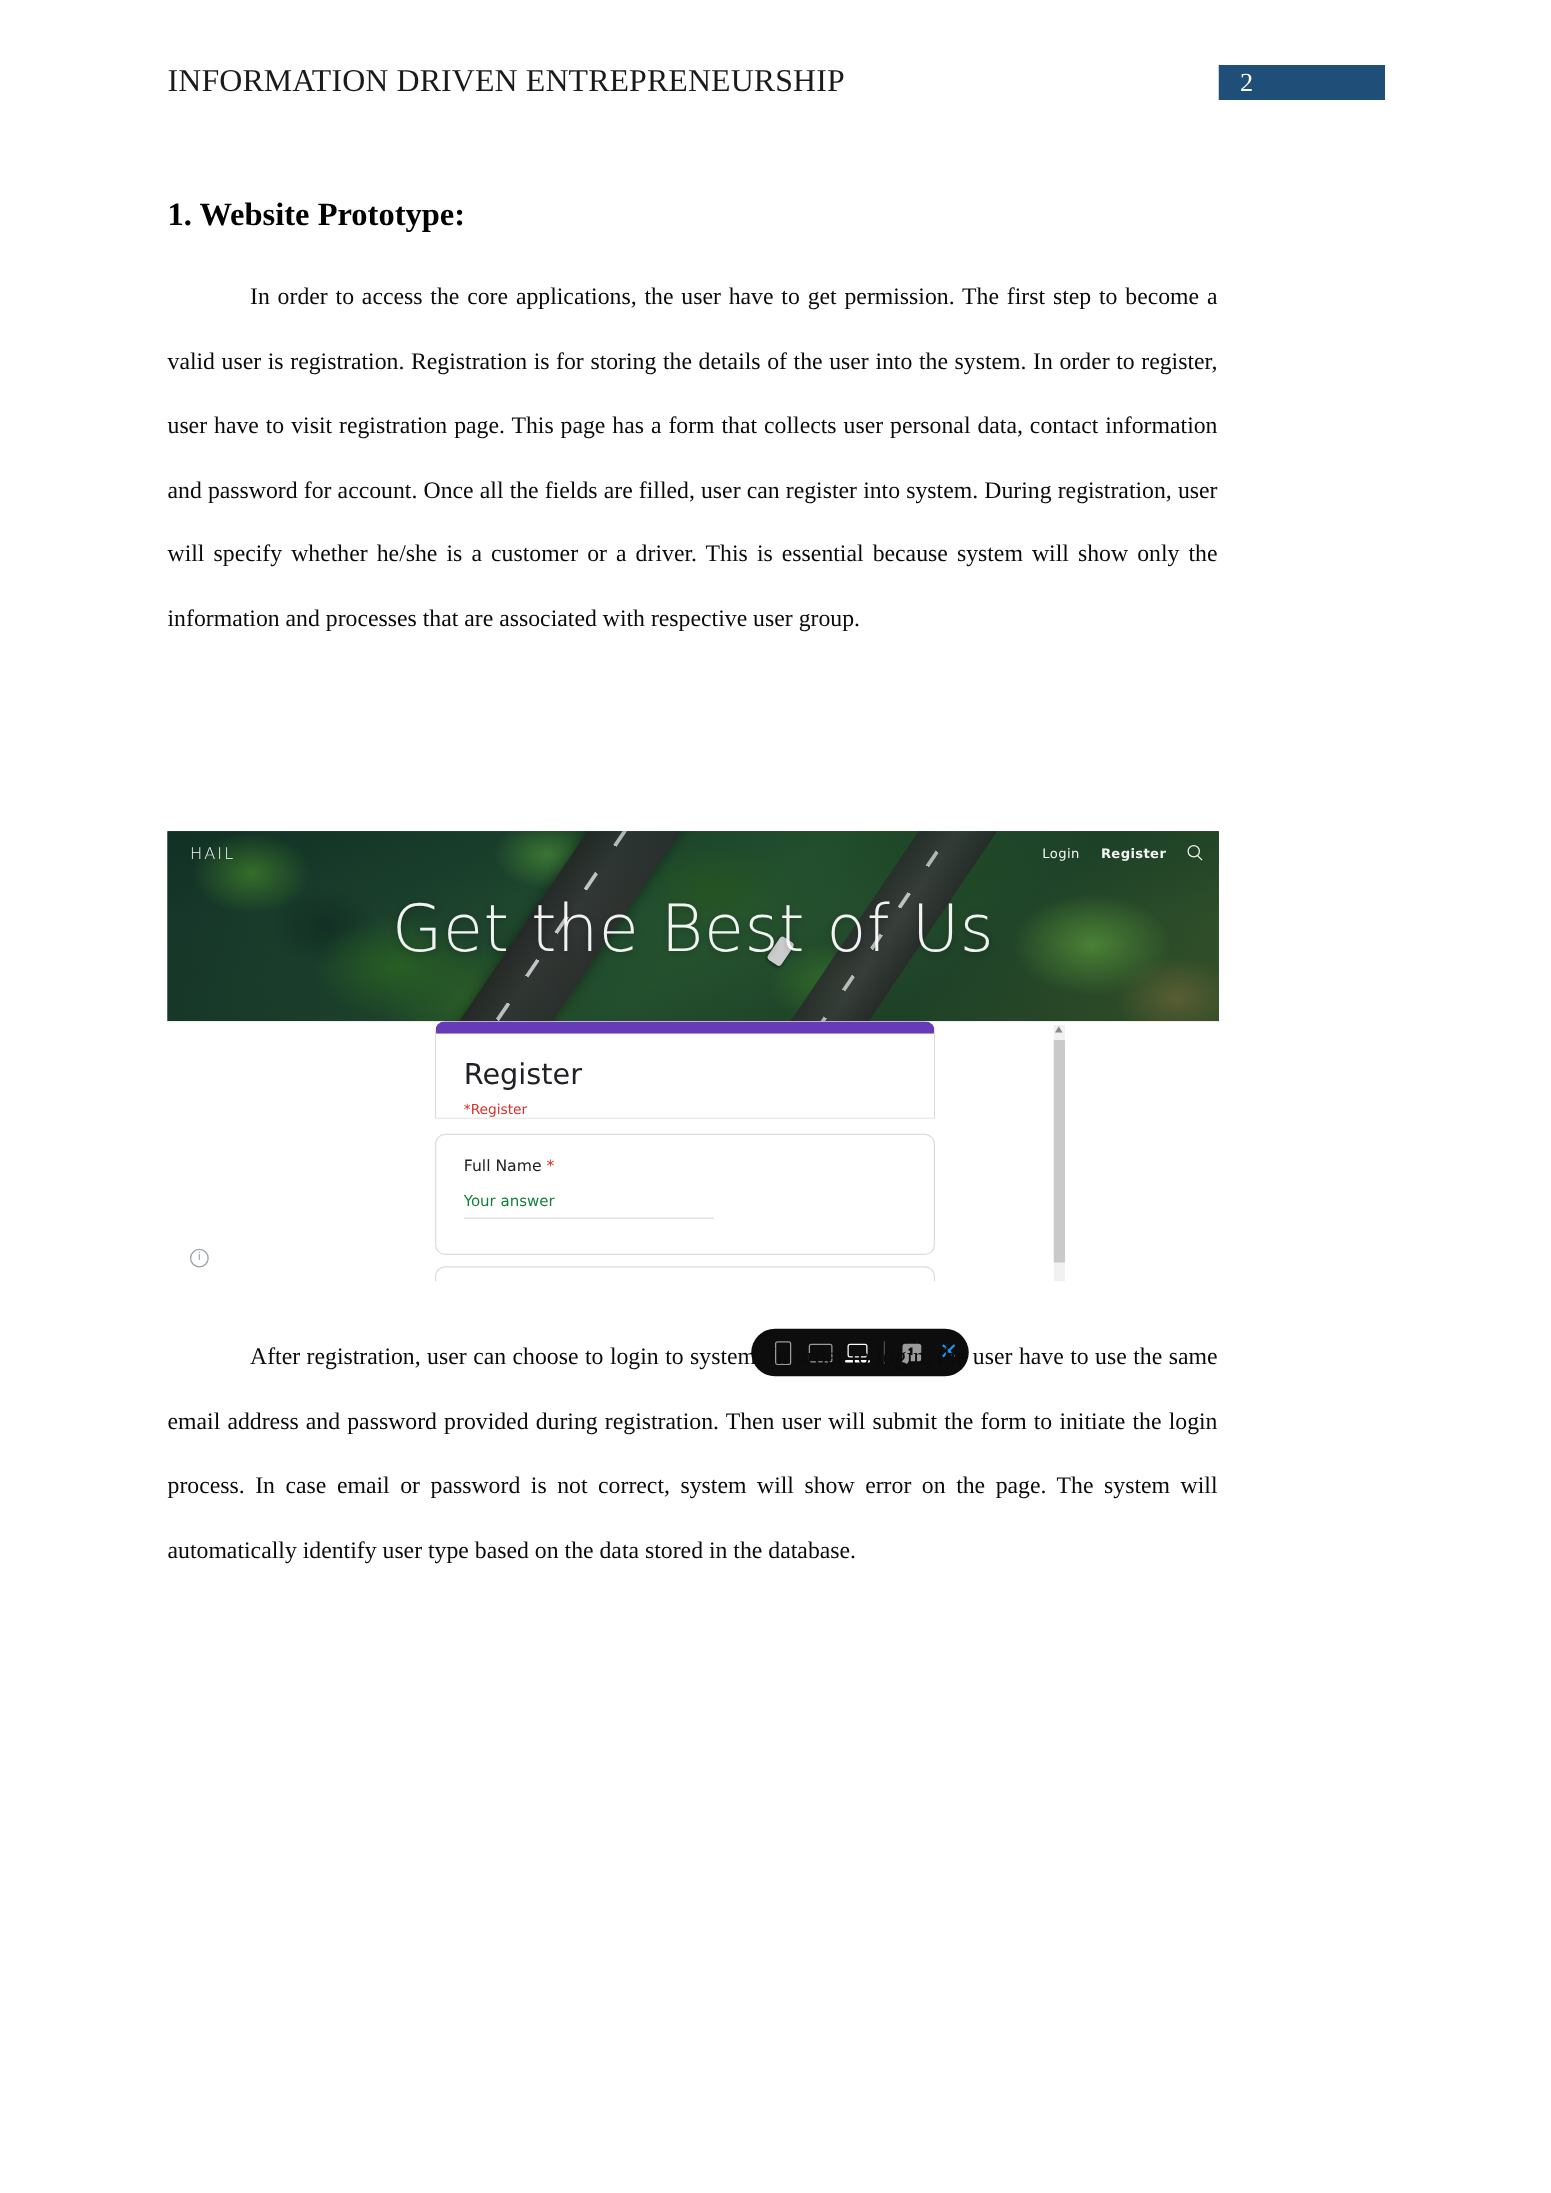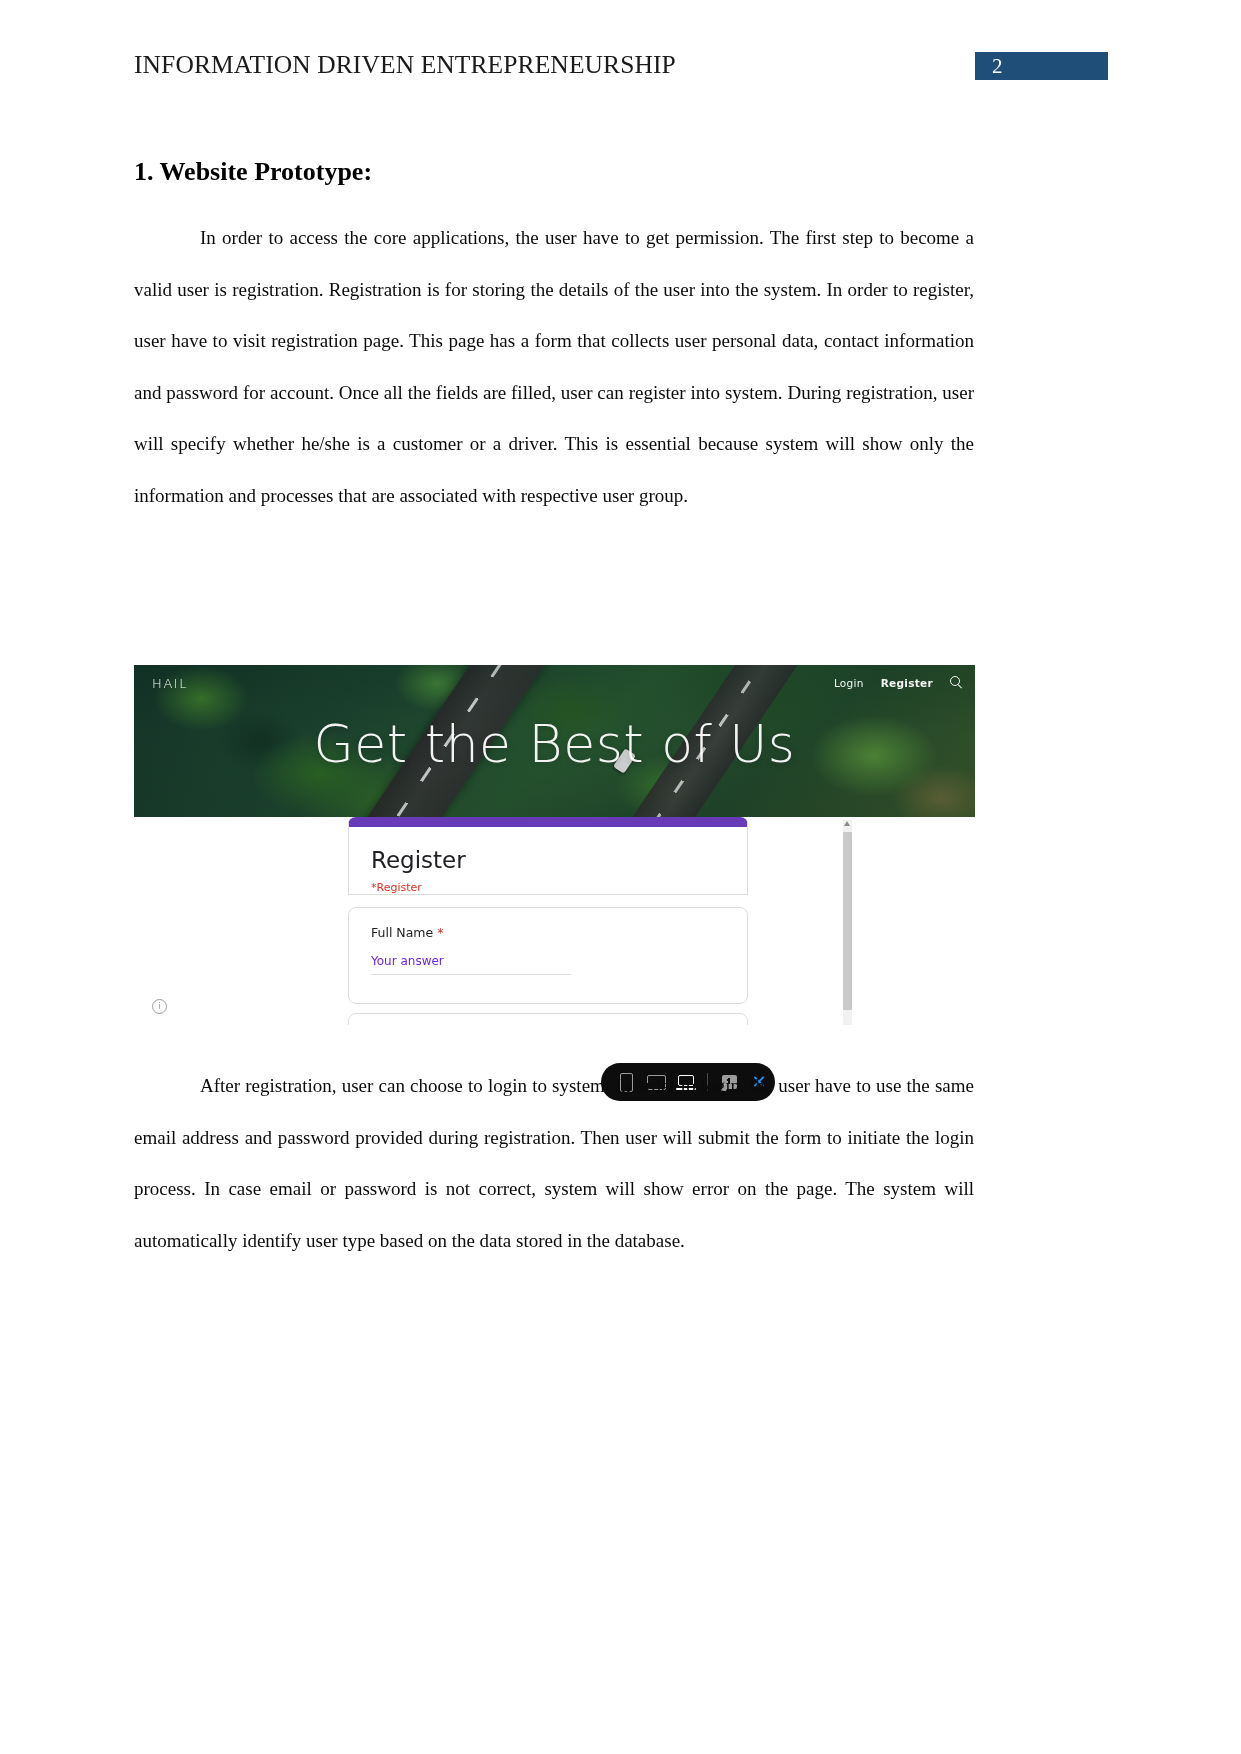--- a/index.html
+++ b/index.html
@@ -303,21 +303,21 @@
     color: #202124;
   }
   .q-label .req-star { color: #d93025; }
   .q-input {
     position: absolute;
     left: 22px;
     top: 46px;
     width: 200px;
     font-family: "DejaVu Sans", "Liberation Sans", sans-serif;
     font-size: 12px;
-    color: #6d28d9;
+    color: #15803d;
     border-bottom: 1px solid #dadce0;
     padding-bottom: 6px;
   }
   .card-question-next {
     top: 196px;
     height: 60px;
     border-radius: 8px;
   }
 
   

